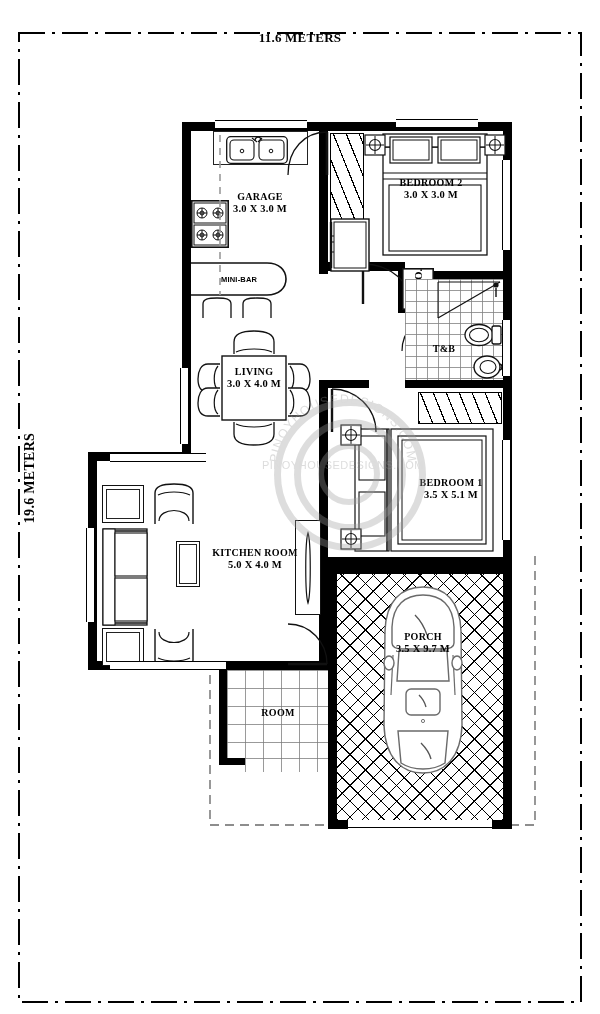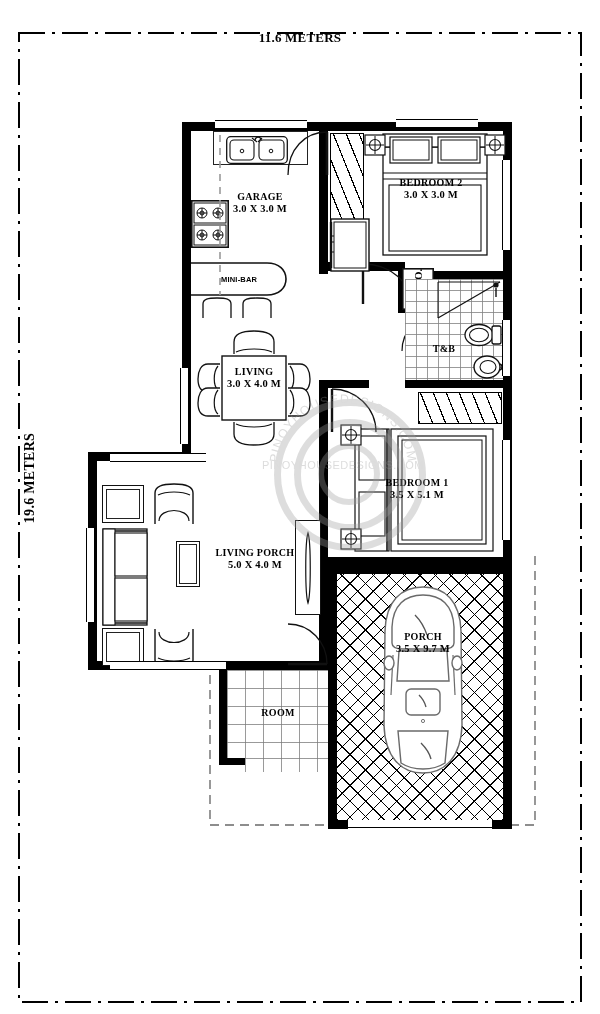--- a/index.html
+++ b/index.html
@@ -314,21 +314,21 @@
   <svg width="10" height="72" viewBox="0 0 10 72">
     <path d="M5 1 C8 10 8 62 5 71 C2 62 2 10 5 1 Z" fill="#fff" stroke="#111" stroke-width="1.2"></path>
   </svg>
 </div>
 
 <div class="win-h" style="left:110px;top:453px;width:96px;height:7px;"></div>
 <div class="win-h" style="left:110px;top:661px;width:116px;height:7px;"></div>
 <div class="win-v" style="left:86px;top:528px;width:7px;height:94px;"></div>
 
 <div class="room-label" style="left:190px;top:548px;width:130px;">
-  <div class="nm">LIVING PORCH</div>
+  <div class="nm">KITCHEN ROOM</div>
   <div class="dm">5.0 X 4.0 M</div>
 </div>
 
 <div class="abs" style="left:286px;top:620px;width:42px;height:46px;">
   <svg width="42" height="46" viewBox="0 0 42 46">
     <path d="M41 44 L2 44" stroke="#111" stroke-width="2.6" fill="none"></path>
     <path d="M41 44 C41 22 24 4 2 4" stroke="#111" stroke-width="1.3" fill="none"></path>
   </svg>
 </div>
 
@@ -467,21 +467,21 @@
 <div class="abs" style="left:340px;top:528px;width:22px;height:22px;">
   <svg width="22" height="22" viewBox="0 0 22 22">
     <rect x="1" y="1" width="20" height="20" fill="#fff" stroke="#111" stroke-width="1.2"></rect>
     <circle cx="11" cy="11" r="5.5" fill="none" stroke="#111" stroke-width="1.1"></circle>
     <path d="M11 2 L11 20 M2 11 L20 11" stroke="#111" stroke-width="1"></path>
   </svg>
 </div>
 
 <div class="win-v" style="left:502px;top:440px;width:7px;height:100px;"></div>
 
-<div class="room-label" style="left:356px;top:478px;width:122px;">
+<div class="room-label" style="left:390px;top:478px;width:122px;">
   <div class="nm">BEDROOM 1</div>
   <div class="dm">3.5 X 5.1 M</div>
 </div>
 
 <div class="abs" style="left:330px;top:388px;width:48px;height:48px;">
   <svg width="48" height="48" viewBox="0 0 48 48">
     <path d="M2 1 L2 44" stroke="#111" stroke-width="2.4" fill="none"></path>
     <path d="M2 1 C26 1 46 20 46 44" stroke="#111" stroke-width="1.3" fill="none"></path>
   </svg>
 </div>

